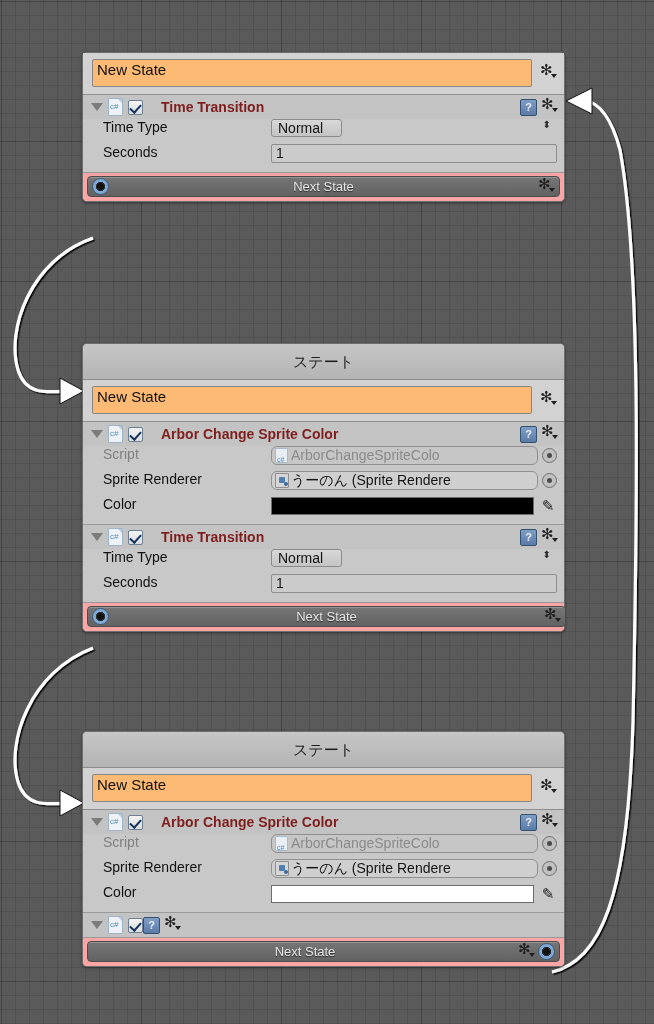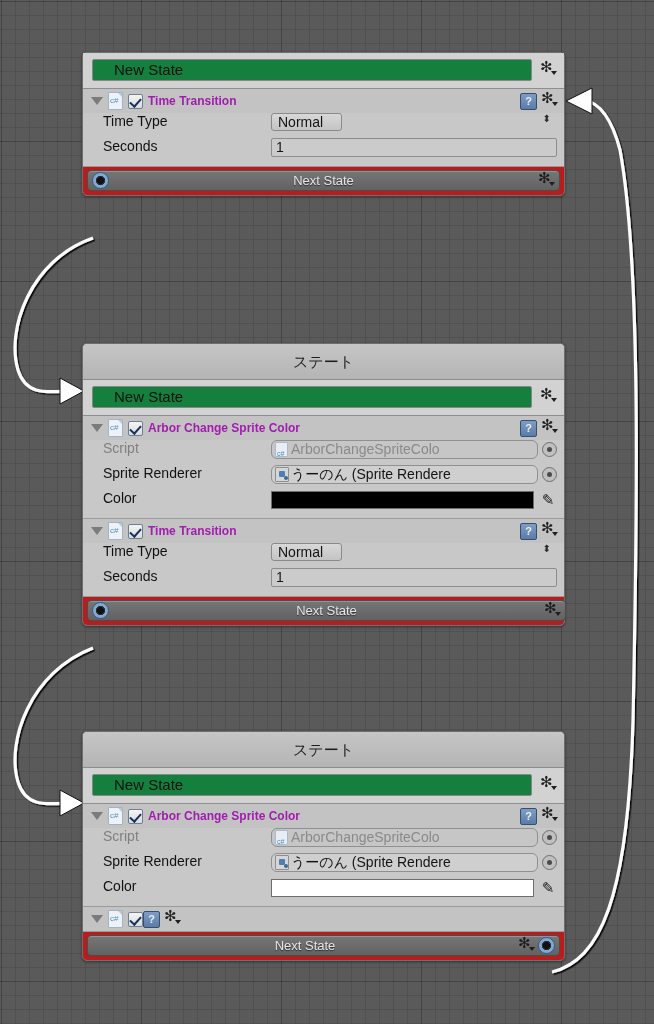--- a/index.html
+++ b/index.html
@@ -48,38 +48,38 @@
     border-bottom: 1px solid #4fb69b;
   }
 
   .name-row {
     display: flex; align-items: center;
     padding: 6px 7px 7px 9px;
     background: #d2d2d2;
     border-bottom: 1px solid #8e8e8e;
   }
   .name-field {
-    flex: 1; height: 22px; line-height: 20px;
-    background: #15803d;
+    flex: 1; height: 28px; line-height: 20px;
+    background: #fdba74;
     border: 1px solid #868686;
     border-radius: 2px;
-    padding: 0 21px;
+    padding: 0 4px;
     font-size: 15px; color: #101010;
     overflow: hidden; white-space: nowrap;
   }
 
   
   .behaviour { background: #c8c8c8; border-bottom: 1px solid #9a9a9a; padding-bottom: 3px; }
   .behaviour:last-of-type { border-bottom: none; }
   .b-header {
     display: flex; align-items: center;
     height: 24px; padding: 0 6px 0 8px;
     background: #c3c3c3;
   }
-  .b-title { font-size: 12px; font-weight: bold; color: #a21caf; margin-left: 5px; flex: 1; white-space: nowrap; }
+  .b-title { font-size: 14px; font-weight: bold; color: #7f1d1d; margin-left: 18px; flex: 1; white-space: nowrap; }
 
   .foldout {
     width: 0; height: 0; flex: none;
     border-left: 6px solid transparent;
     border-right: 6px solid transparent;
     border-top: 8px solid #7b7b7b;
     margin-right: 5px;
   }
 
   .cs-icon {
@@ -237,21 +237,21 @@
     text-shadow: 0 1px 1px rgba(0,0,0,0.6);
   }
   .conn {
     flex: none; width: 17px; height: 17px;
     border-radius: 50%;
     background: radial-gradient(circle at 50% 50%, #111 0 32%, #2a2a2a 33% 42%, #7ea8d6 43% 100%);
     border: 1px solid #3f5a78;
   }
   .gear.light::before { color: #1b1b1b; }
 
-  .node-foot { padding: 3px 4px 4px 4px; background: #b91c1c; border-bottom-left-radius: 4px; border-bottom-right-radius: 4px; }
+  .node-foot { padding: 3px 4px 4px 4px; background: #fca5a5; border-bottom-left-radius: 4px; border-bottom-right-radius: 4px; }
 </style>
 </head>
 <body>
 
 <div id="canvas">
 
   <svg class="edges">
     <defs>
       <filter id="sh" x="-40%" y="-40%" width="200%" height="200%">
         <feDropShadow dx="1.5" dy="1.5" stdDeviation="0" flood-color="#000" flood-opacity="0.9"></feDropShadow>

